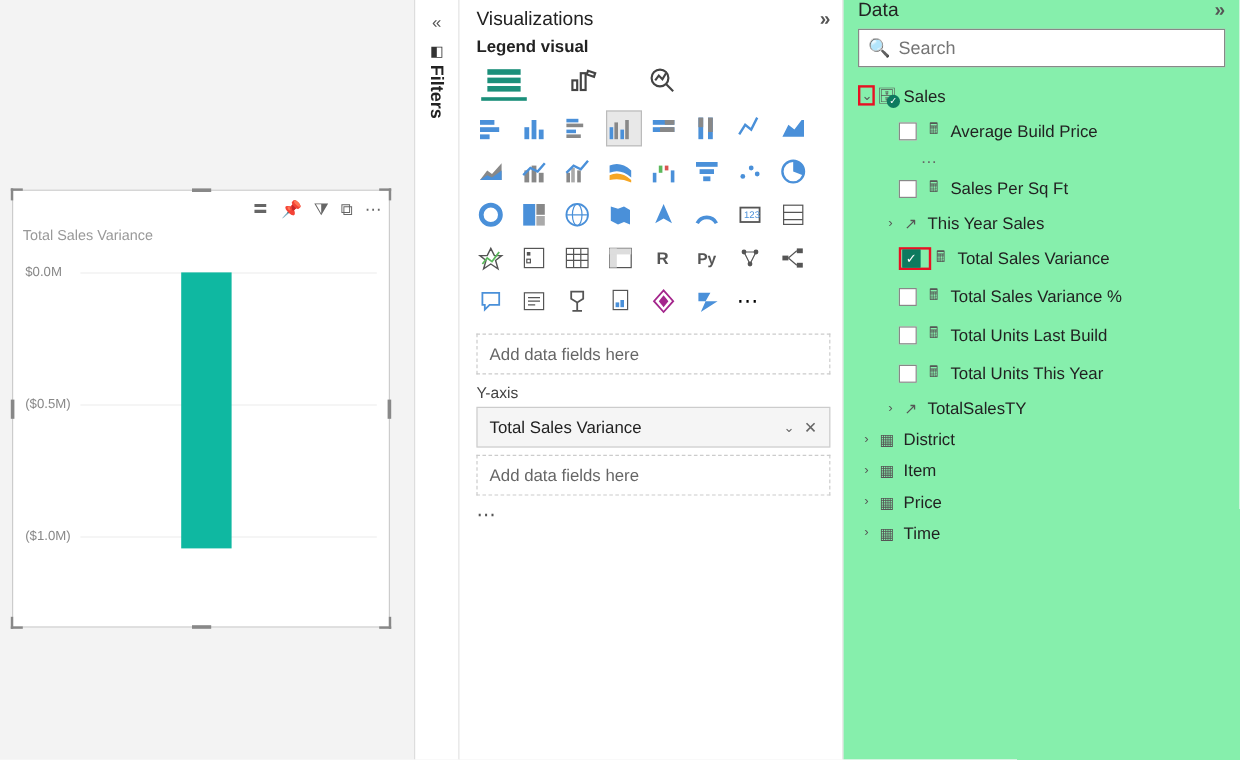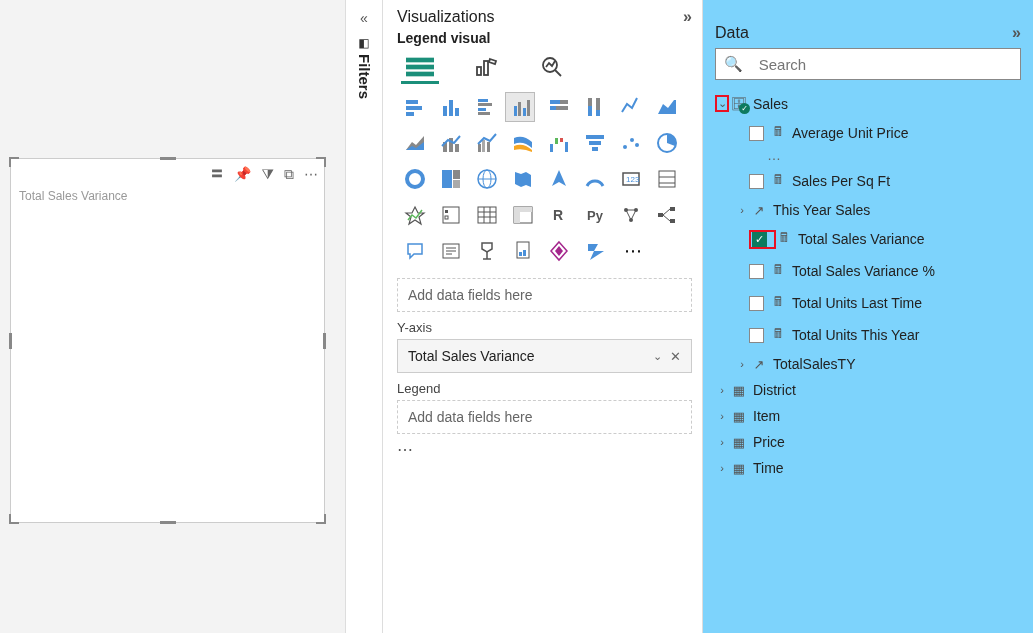--- a/index.html
+++ b/index.html
@@ -30,34 +30,34 @@
   .pane-header { display: flex; justify-content: space-between; align-items: center; margin-bottom: 4px; }
   .pane-title { font-size: 16px; font-weight: 400; color: #222; }
   .collapse-btn { font-size: 16px; color: #555; cursor: pointer; font-weight: bold; }
   .sub-title { font-size: 14px; font-weight: 600; color: #222; margin-bottom: 6px; }
   .build-tabs { display: flex; gap: 28px; margin-bottom: 8px; padding-left: 4px; }
   .build-tab { width: 38px; height: 32px; display: flex; align-items: center; justify-content: center; cursor: pointer; border-bottom: 3px solid transparent; font-size: 20px; }
   .build-tab.active { border-bottom: 3px solid #1b8f7a; }
   .build-tab svg { width: 28px; height: 24px; }
   
   .viz-grid { display: flex; flex-wrap: wrap; gap: 6px; margin-bottom: 12px; }
-  .viz-icon { width: 30px; height: 30px; display: flex; align-items: center; justify-content: flex-end; cursor: pointer; border: 1px solid transparent; font-size: 18px; }
+  .viz-icon { width: 30px; height: 30px; display: flex; align-items: center; justify-content: flex-start; cursor: pointer; border: 1px solid transparent; font-size: 18px; }
   .viz-icon.selected { background: #e8e8e8; border: 1px solid #bbb; }
   .viz-icon svg { width: 22px; height: 22px; }
   
   .field-well-label { font-size: 13px; color: #444; margin: 8px 0 4px 0; }
   .field-well { border: 1px dashed #ccc; padding: 8px 10px; font-size: 14px; color: #666; margin-bottom: 6px; display: flex; align-items: center; justify-content: space-between; }
   .field-well.filled { border: 1px solid #ccc; background: #f5f5f5; color: #222; }
   .field-well .chev { font-size: 11px; color: #666; margin-left: auto; margin-right: 8px; cursor:pointer; }
   .field-well .remove { color: #666; cursor: pointer; font-size: 13px; }
   .more-dots { font-size: 16px; color: #555; margin-top: 4px; letter-spacing: 2px; }
   
-  .data-pane { width: 330px; background: #7dd3fc; padding: 24px 12px 0 12px; overflow: hidden; }
+  .data-pane { width: 330px; background: #86efac; padding: 0 12px 0 12px; overflow: hidden; }
   .search-box { display: flex; align-items: center; border: 1px solid #888; background: #fff; padding: 6px 8px; margin: 6px 0 10px 0; }
-  .search-box input { border: none; outline: none; font-size: 15px; flex: 1; background: transparent; margin-left: 10px; }
+  .search-box input { border: none; outline: none; font-size: 15px; flex: 1; background: transparent; }
   .search-box .mag { margin-right: 6px; color: #555; font-size: 15px; }
   .tree-row { display: flex; align-items: center; padding: 5px 0; font-size: 14px; color: #222; cursor: pointer; }
   .tree-row .tw { width: 14px; text-align: center; color: #555; font-size: 11px; margin-right: 2px; }
   .tree-row .cb { width: 15px; height: 15px; border: 1px solid #888; margin-right: 6px; background: #fff; display: inline-flex; align-items: center; justify-content: center; font-size: 11px; color: #fff; flex-shrink: 0; }
   .tree-row .cb.checked { background: #0d7a5f; border-color: #0d7a5f; }
   .tree-row .cb.checked::after { content: "✓"; }
   .tree-row .ficon { width: 16px; margin-right: 6px; color: #555; font-size: 13px; display: inline-flex; justify-content: center; }
   .highlight-red { border: 2px solid #e81123; padding: 0 1px; }
   .child { padding-left: 34px; }
   .child2 { padding-left: 20px; }
@@ -79,20 +79,29 @@
     <div class="mid-handle" style="left:-2px;top:50%;width:3px;height:16px;margin-top:-8px;"></div>
     <div class="mid-handle" style="right:-2px;top:50%;width:3px;height:16px;margin-top:-8px;"></div>
     <div class="visual-toolbar">
       <span>〓</span>
       <span>📌</span>
       <span>⧩</span>
       <span>⧉</span>
       <span>⋯</span>
     </div>
     <div class="chart-title">Total Sales Variance</div>
+    <div class="chart-area">
+      <div class="y-tick" style="top:16px;">$0.0M</div>
+      <div class="grid-line" style="top:22px;"></div>
+      <div class="y-tick" style="top:126px;">($0.5M)</div>
+      <div class="grid-line" style="top:132px;"></div>
+      <div class="y-tick" style="top:236px;">($1.0M)</div>
+      <div class="grid-line" style="top:242px;"></div>
+      <div class="bar" style="left:140px; top:22px; width:42px; height:230px;"></div>
+    </div>
   </div>
 </div>
 
 <div class="filters-tab">
   <span class="expand">«</span>
   <span class="bar-icon">◧</span>
   <span class="filters-label">Filters</span>
 </div>
 
 <div class="viz-pane">
@@ -385,21 +394,20 @@
       <span>Add data fields here</span>
     </div>
 
   <div class="field-well-label">Y-axis</div>
   <div class="field-well filled">
     <span>Total Sales Variance</span>
     <span class="chev">⌄</span>
     <span class="remove">✕</span>
   </div>
 
-  <div class="field-well-label">Legend</div>
   <div class="field-well">
       <span>Add data fields here</span>
     </div>
 
   <div class="more-dots">⋯</div>
 </div>
 
 <div class="data-pane">
   <div class="pane-header">
     <span class="pane-title">Data</span>
@@ -411,21 +419,21 @@
   </div>
 
   <div class="tree-row">
     <span class="tw highlight-red">⌄</span>
     <span class="ficon badge-check">🗄</span>
     <span>Sales</span>
   </div>
   <div class="tree-row child">
     <span class="cb"></span>
     <span class="ficon">🖩</span>
-    <span>Average Unit Price</span>
+    <span>Average Build Price</span>
   </div>
   <div class="ellip">…</div>
   <div class="tree-row child">
     <span class="cb"></span>
     <span class="ficon">🖩</span>
     <span>Sales Per Sq Ft</span>
   </div>
   <div class="tree-row child2">
     <span class="tw">›</span>
     <span class="ficon">↗</span>
@@ -439,21 +447,21 @@
     <span>Total Sales Variance</span>
   </div>
   <div class="tree-row child">
     <span class="cb"></span>
     <span class="ficon">🖩</span>
     <span>Total Sales Variance %</span>
   </div>
   <div class="tree-row child">
     <span class="cb"></span>
     <span class="ficon">🖩</span>
-    <span>Total Units Last Time</span>
+    <span>Total Units Last Build</span>
   </div>
   <div class="tree-row child">
     <span class="cb"></span>
     <span class="ficon">🖩</span>
     <span>Total Units This Year</span>
   </div>
   <div class="tree-row child2">
     <span class="tw">›</span>
     <span class="ficon">↗</span>
     <span>TotalSalesTY</span>

